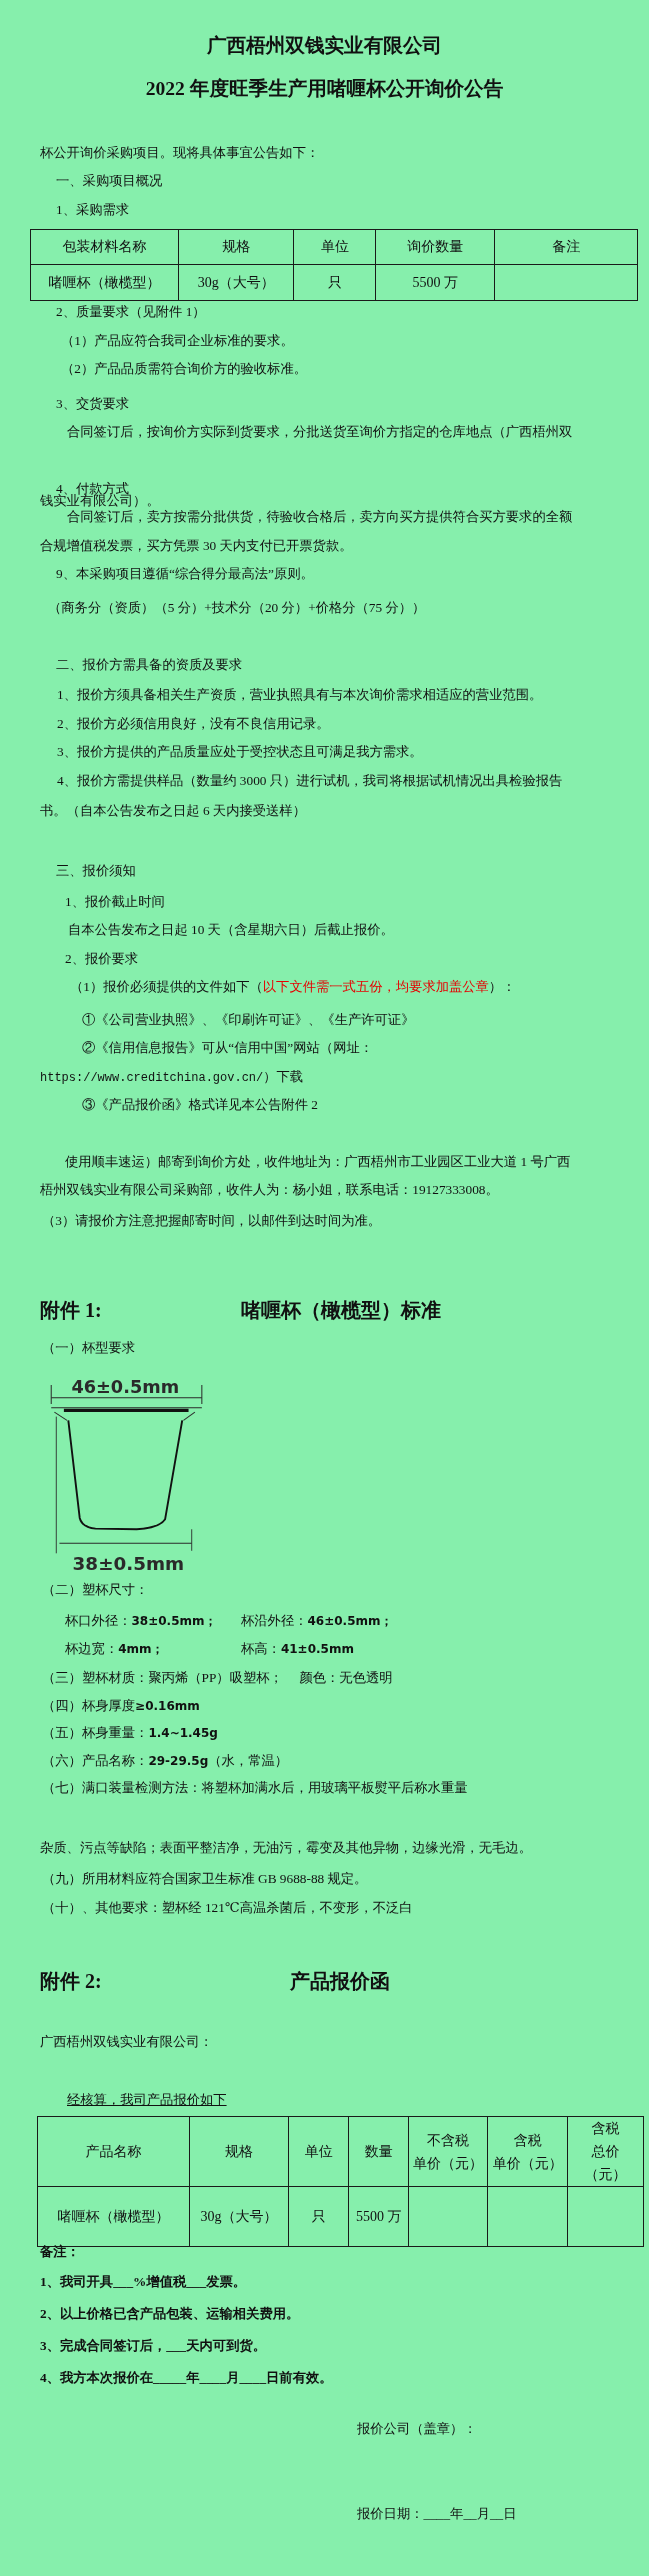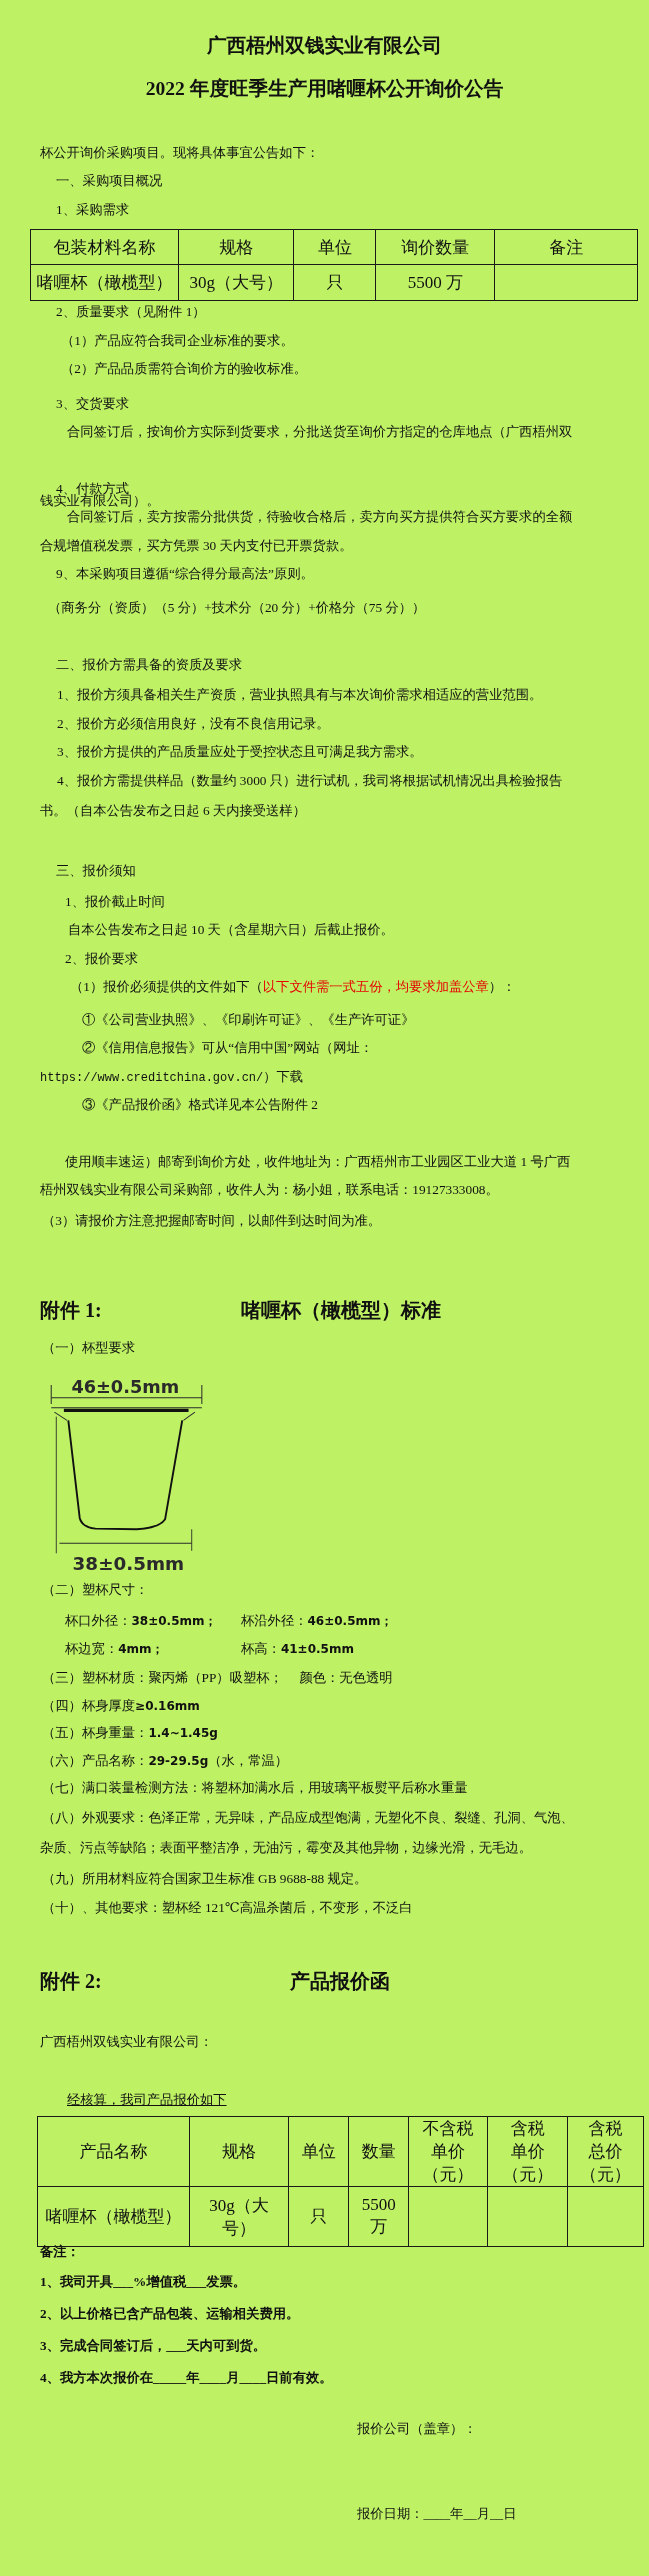--- a/index.html
+++ b/index.html
@@ -1,29 +1,29 @@
 <!DOCTYPE html>
 <html style="font-size:10px"><head>
 <meta charset="utf-8">
 <style>
   html,body{margin:0;padding:0;background:#ffffff;}
-  .page{position:relative;width:649px;height:2576px;background:#bef264;overflow:hidden;
+  .page{position:relative;width:649px;height:2576px;background:#86efac;overflow:hidden;
         font-family:"Liberation Serif","DejaVu Serif",serif;color:#111111;}
   .ln{position:absolute;white-space:nowrap;font-size:13.3px;line-height:19px;}
   .h1{position:absolute;left:0;width:100%;text-align:center;white-space:nowrap;
       font-size:19.6px;line-height:27px;font-weight:bold;}
   .ah{position:absolute;white-space:nowrap;font-size:20px;line-height:28px;font-weight:bold;}
   .b{font-weight:bold;}
   .red{color:#e60000;}
   .mono{font-family:"Liberation Mono","DejaVu Sans Mono",monospace;font-size:12px;}
   .v{font-family:"DejaVu Sans","Liberation Sans",sans-serif;font-weight:600;font-size:12px;}
   .tblwrap{position:absolute;}
   table{border-collapse:collapse;width:100%;height:100%;table-layout:fixed;}
   th,td{border:1.3px solid #1a1a1a;text-align:center;vertical-align:middle;
-        font-size:17px;font-weight:normal;padding:0 2.5px;overflow:hidden;}
+        font-size:14px;font-weight:normal;padding:0 2.5px;overflow:hidden;}
   .t1 thead th{height:34px;}
   .t1 tbody td{height:35px;}
   .t2 thead th{height:58px;line-height:23px;}
   .t2 tbody td{height:59px;}
   .hdr2{border-bottom:1.9px solid #1a1a1a;}
   svg text{font-family:"DejaVu Sans","Liberation Sans",sans-serif;font-weight:600;}
 </style>
 </head>
 <body>
 
@@ -122,21 +122,20 @@
   <div class="ln" style="top:1580px;left:42px;">（二）塑杯尺寸：</div>
   <div class="ln" style="top:1611px;left:65px;"><span>杯口外径：</span><span class="v">38±0.5mm；</span></div>
   <div class="ln" style="top:1611px;left:241px;"><span>杯沿外径：</span><span class="v">46±0.5mm；</span></div>
   <div class="ln" style="top:1639px;left:65px;"><span>杯边宽：</span><span class="v">4mm；</span></div>
   <div class="ln" style="top:1639px;left:241px;"><span>杯高：</span><span class="v">41±0.5mm</span></div>
   <div class="ln" style="top:1668px;left:42px;">（三）塑杯材质：聚丙烯（PP）吸塑杯；　 颜色：无色透明</div>
   <div class="ln" style="top:1696px;left:42px;"><span>（四）杯身厚度</span><span class="v">≥0.16mm</span></div>
   <div class="ln" style="top:1723px;left:42px;"><span>（五）杯身重量：</span><span class="v">1.4~1.45g</span></div>
   <div class="ln" style="top:1751px;left:42px;"><span>（六）产品名称：</span><span class="v">29-29.5g</span><span>（水，常温）</span></div>
   <div class="ln" style="top:1778px;left:42px;">（七）满口装量检测方法：将塑杯加满水后，用玻璃平板熨平后称水重量</div>
-  <div class="ln" style="top:1808px;left:42px;">（八）外观要求：色泽正常，无异味，产品应成型饱满，无塑化不良、裂缝、孔洞、气泡、</div>
   <div class="ln" style="top:1838px;left:40px;">杂质、污点等缺陷；表面平整洁净，无油污，霉变及其他异物，边缘光滑，无毛边。</div>
   <div class="ln" style="top:1869px;left:42px;">（九）所用材料应符合国家卫生标准 GB 9688-88 规定。</div>
   <div class="ln" style="top:1898px;left:42px;">（十）、其他要求：塑杯经 121℃高温杀菌后，不变形，不泛白</div>
 
   <div class="ah" style="top:1967px;left:40px;">附件 2:</div>
   <div class="ah" style="top:1967px;left:290px;">产品报价函</div>
   <div class="ln" style="top:2032px;left:40px;">广西梧州双钱实业有限公司：</div>
   <div class="ln" style="top:2090px;left:67px;text-decoration:underline;">经核算，我司产品报价如下</div>
 
   <div class="tblwrap" style="top:2116px;left:37px;width:607px;height:120px;">

